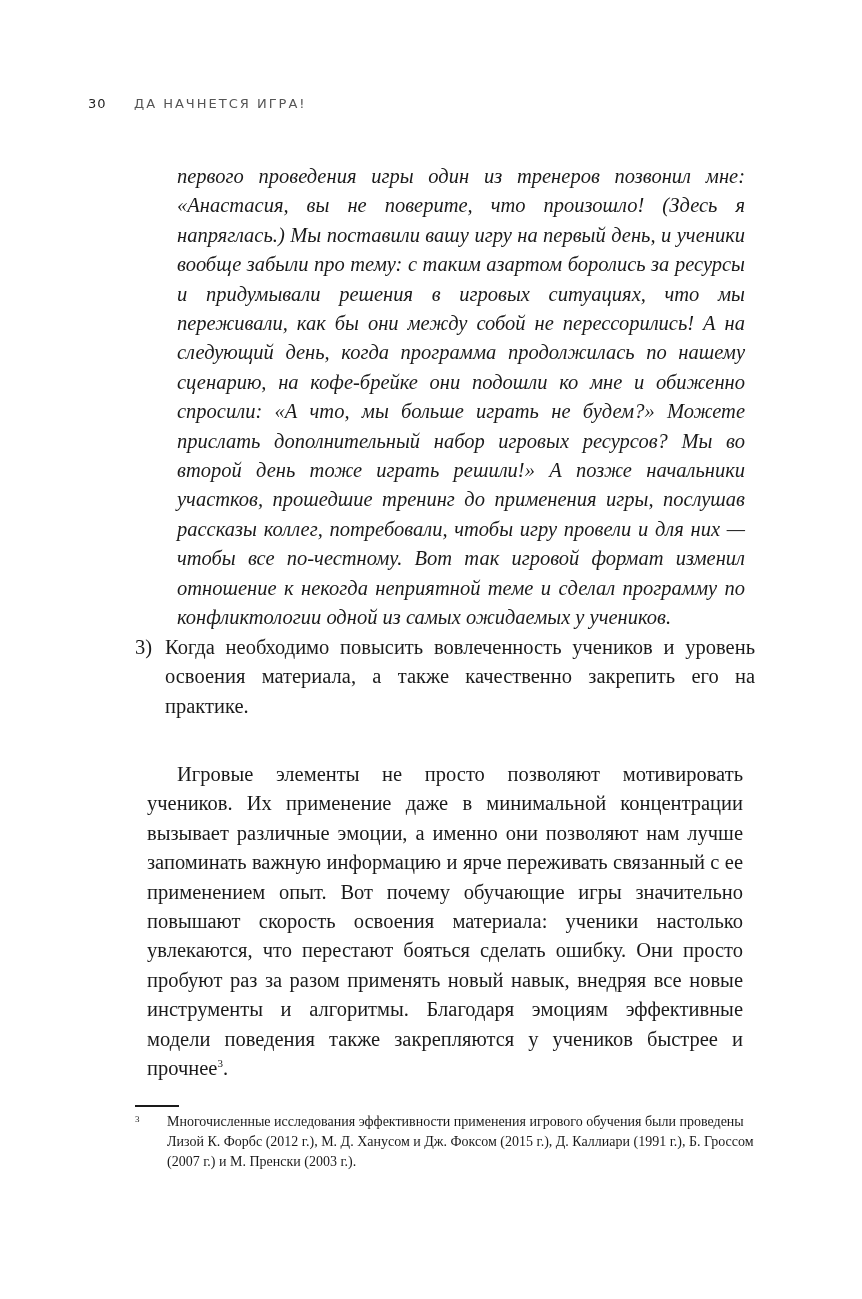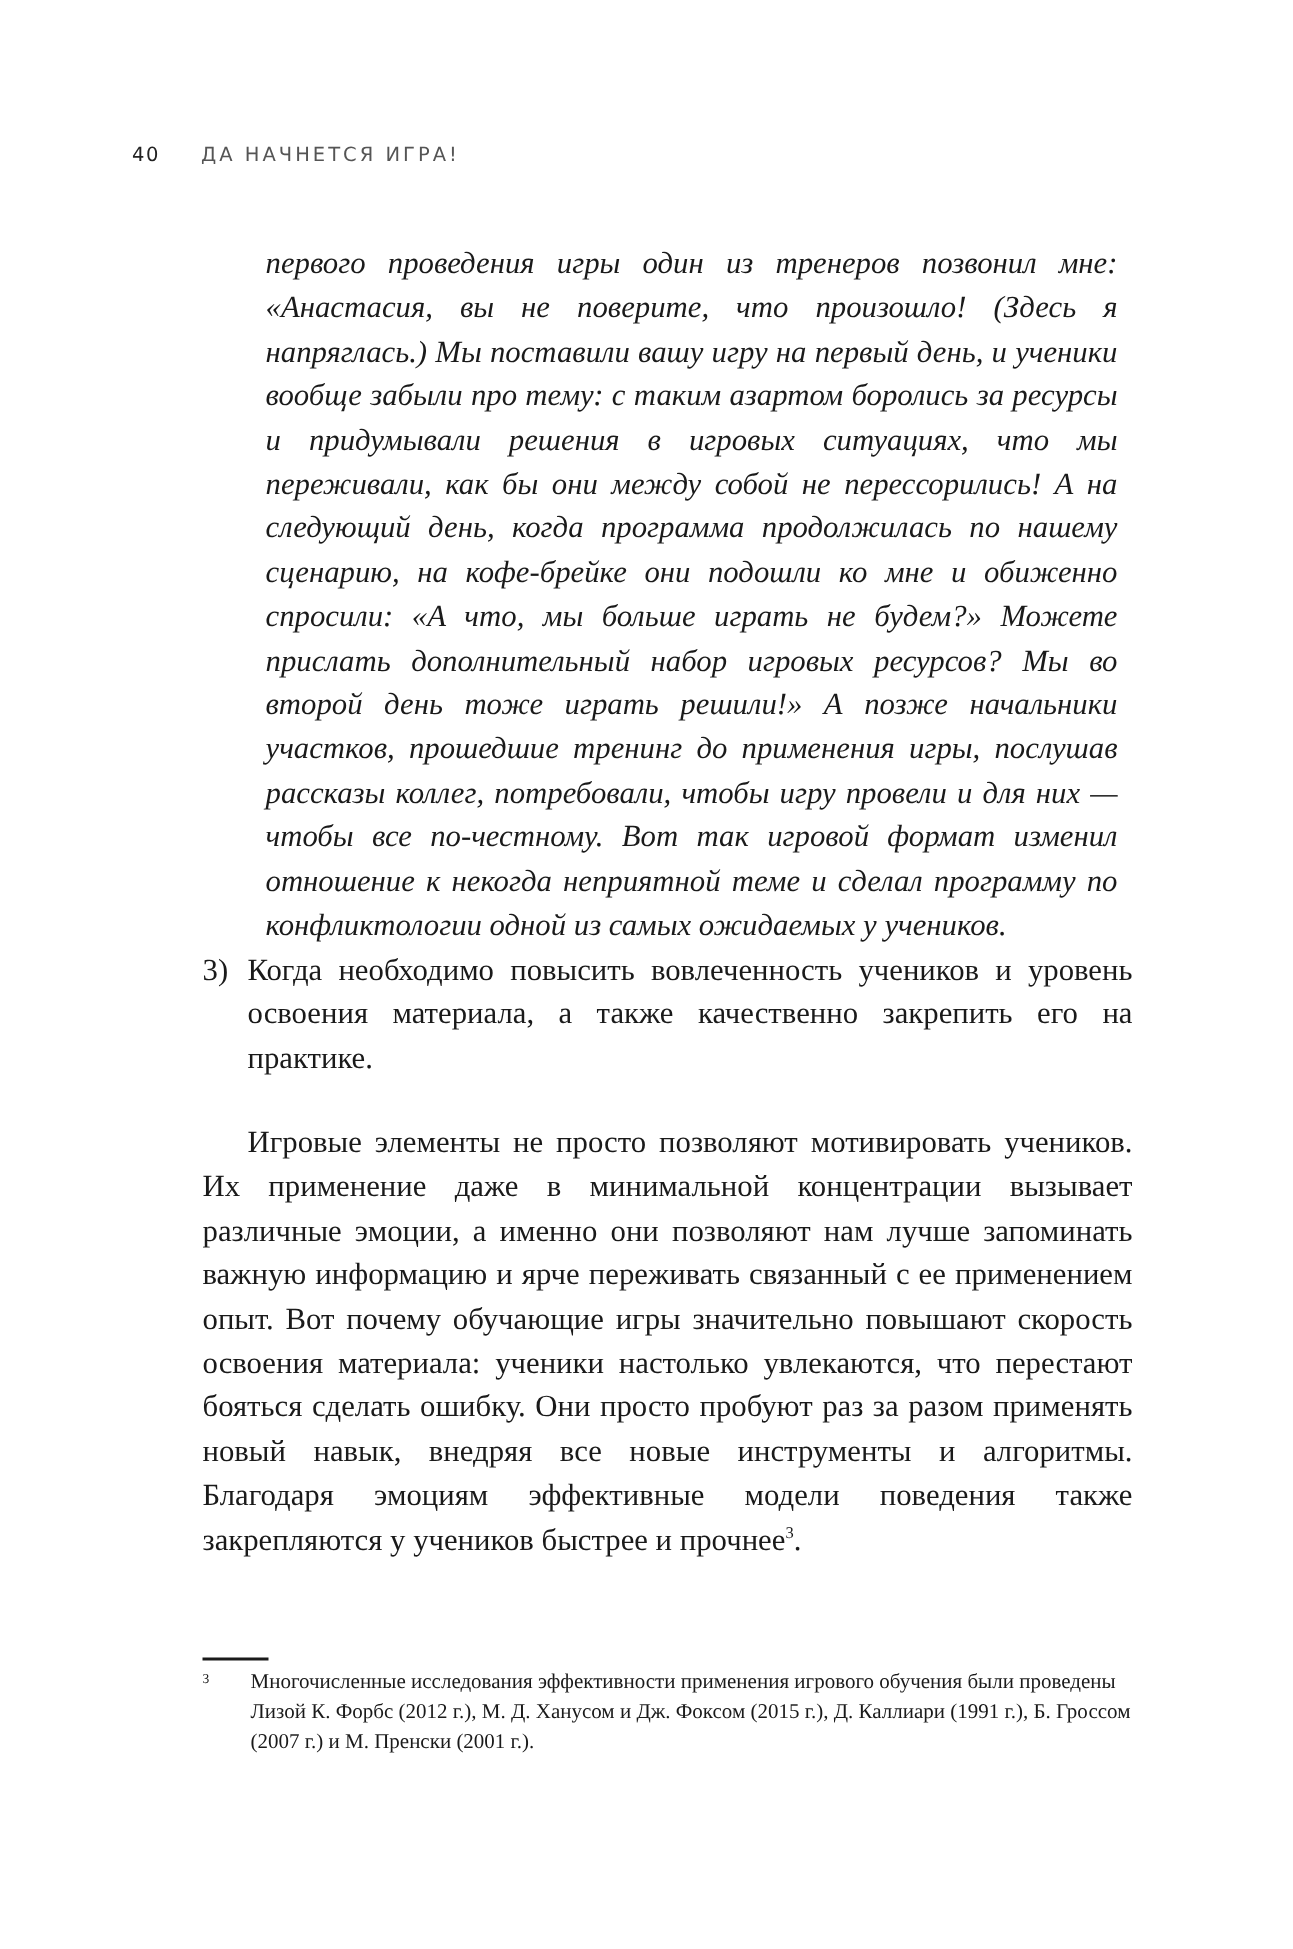--- a/index.html
+++ b/index.html
@@ -49,21 +49,21 @@
     .quote p { margin: 12px; }
     .list-item {
       top: 633px;
       display: flex;
     }
     .list-item .num { width: 30px; flex: none; }
     .list-item .txt { flex: 1; text-align: justify; }
     .para {
       top: 748px;
     }
-    .para p { margin: 0; text-indent: 30px; }
+    .para p { margin: 12px; text-indent: 30px; }
     .para sup { font-size: 11px; vertical-align: super; line-height: 0; }
     .fn-rule {
       position: absolute;
       left: 135px;
       top: 1105px;
       width: 44px;
       height: 2px;
       background: #1a1a1a;
     }
     .footnote {
@@ -76,35 +76,35 @@
       line-height: 20px;
       display: flex;
     }
     .footnote .fn-mark { width: 32px; flex: none; font-size: 9px; line-height: 14px; }
     .footnote .fn-text { flex: 1; }
   </style>
 </head>
 <body>
 
 <div class="running-head">
-  <span class="page-num">40</span>
+  <span class="page-num">30</span>
   <span>ДА НАЧНЕТСЯ ИГРА!</span>
 </div>
 
 <div class="content quote">
   <p>первого проведения игры один из тренеров позвонил мне: «Анастасия, вы не поверите, что произошло! (Здесь я напряглась.) Мы поставили вашу игру на первый день, и ученики вообще забыли про тему: с таким азартом боролись за ресурсы и придумывали решения в игровых ситуациях, что мы переживали, как бы они между собой не перессорились! А на следующий день, когда программа продолжилась по нашему сценарию, на кофе-брейке они подошли ко мне и обиженно спросили: «А что, мы больше играть не будем?» Можете прислать дополнительный набор игровых ресурсов? Мы во второй день тоже играть решили!» А позже начальники участков, прошедшие тренинг до применения игры, послушав рассказы коллег, потребовали, чтобы игру провели и для них — чтобы все по-честному. Вот так игровой формат изменил отношение к некогда неприятной теме и сделал программу по конфликтологии одной из самых ожидаемых у учеников.</p>
 </div>
 
 <div class="content list-item">
   <span class="num">3)</span>
   <span class="txt">Когда необходимо повысить вовлеченность учеников и уровень освоения материала, а также качественно закрепить его на практике.</span>
 </div>
 
 <div class="content para">
   <p><span>Игровые элементы не просто позволяют мотивировать учеников. Их применение даже в минимальной концентрации вызывает различные эмоции, а именно они позволяют нам лучше запоминать важную информацию и ярче переживать связанный с ее применением опыт. Вот почему обучающие игры значительно повышают скорость освоения материала: ученики настолько увлекаются, что перестают бояться сделать ошибку. Они просто пробуют раз за разом применять новый навык, внедряя все новые инструменты и алгоритмы. Благодаря эмоциям эффективные модели поведения также закрепляются у учеников быстрее и прочнее</span><sup>3</sup><span>.</span></p>
 </div>
 
 <div class="fn-rule"></div>
 
 <div class="footnote">
   <span class="fn-mark">3</span>
-  <span class="fn-text">Многочисленные исследования эффективности применения игрового обучения были проведены Лизой К. Форбс (2012 г.), М. Д. Ханусом и Дж. Фоксом (2015 г.), Д. Каллиари (1991 г.), Б. Гроссом (2007 г.) и М. Пренски (2001 г.).</span>
+  <span class="fn-text">Многочисленные исследования эффективности применения игрового обучения были проведены Лизой К. Форбс (2012 г.), М. Д. Ханусом и Дж. Фоксом (2015 г.), Д. Каллиари (1991 г.), Б. Гроссом (2007 г.) и М. Пренски (2003 г.).</span>
 </div>
 
 </body></html>

